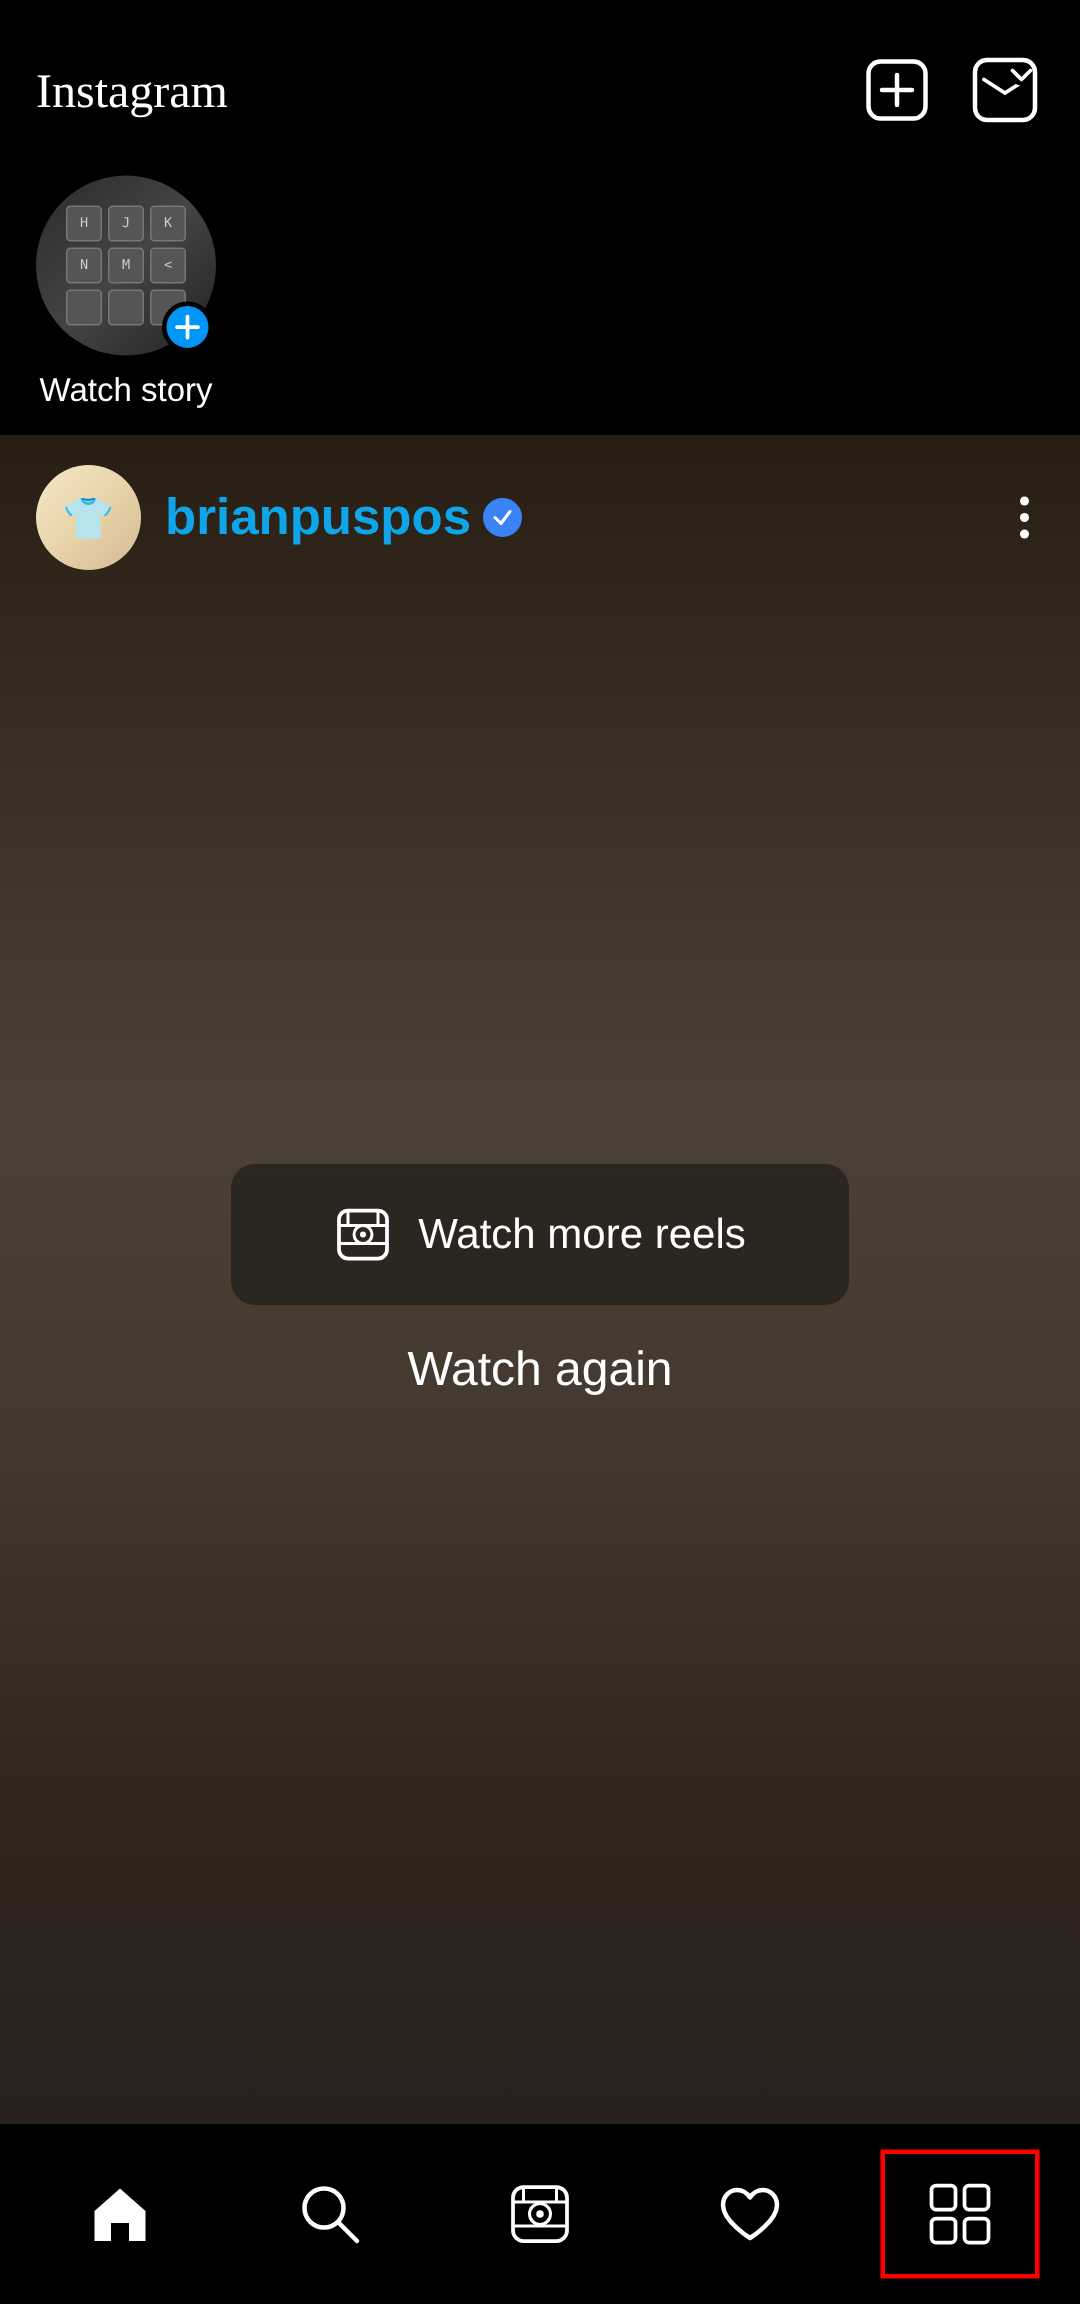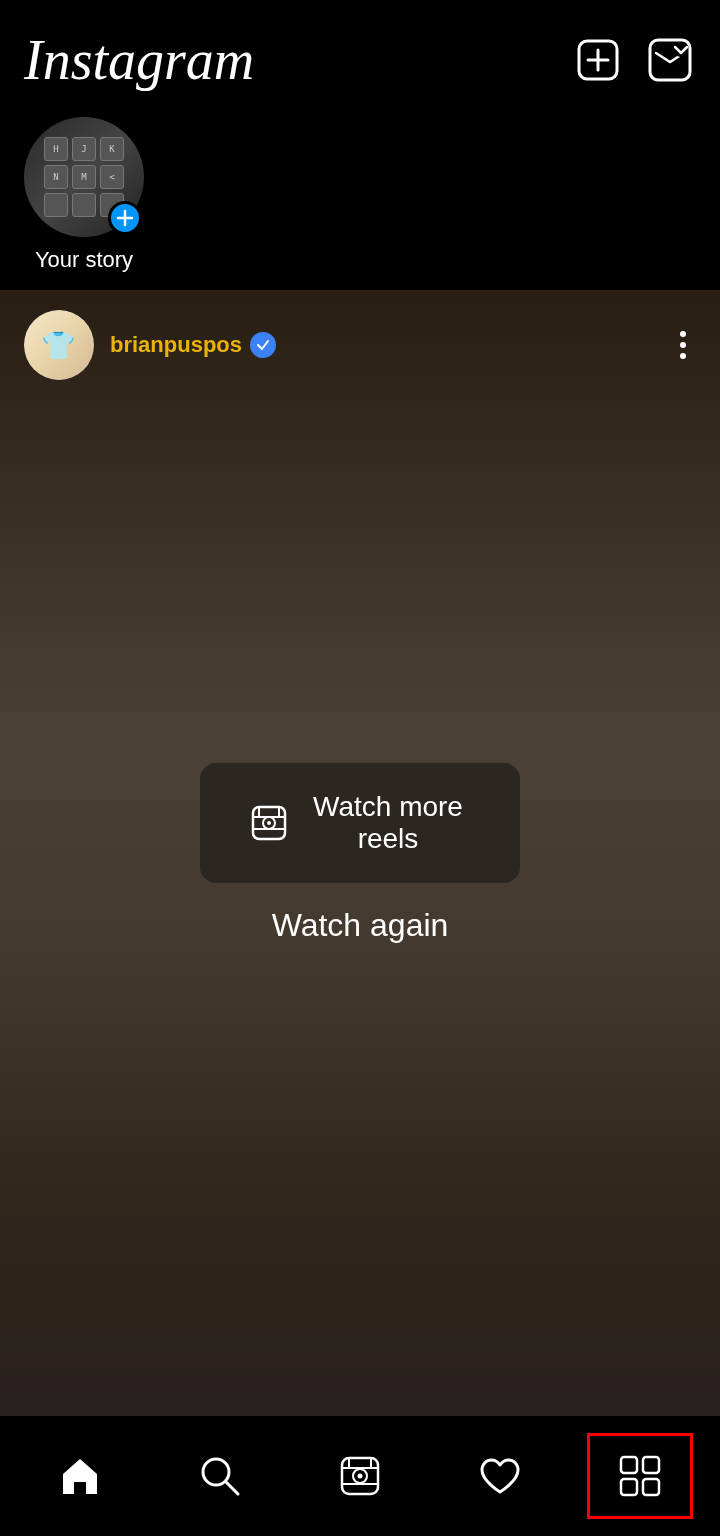--- a/index.html
+++ b/index.html
@@ -25,22 +25,21 @@
       background: #000;
       display: flex;
       align-items: center;
       justify-content: space-between;
       padding: 20px 24px 0;
       z-index: 10;
     }
 
     .instagram-logo {
       font-family: 'Georgia', serif;
-      font-style: italic;
-      font-size: 56px;
+      font-size: 32px;
       color: #fff;
       font-weight: 400;
     }
 
     .header-icons {
       display: flex;
       align-items: center;
       gap: 20px;
     }
 
@@ -188,23 +187,23 @@
       font-size: 28px;
     }
 
     .post-info {
       display: flex;
       flex-direction: column;
       gap: 4px;
     }
 
     .post-username {
-      font-size: 22px;
+      font-size: 34px;
       font-weight: 600;
-      color: #eab308;
+      color: #0ea5e9;
       display: flex;
       align-items: center;
       gap: 8px;
     }
 
     .verified-badge {
       width: 26px;
       height: 26px;
       background: #3b82f6;
       border-radius: 50%;
@@ -237,21 +236,21 @@
 
     .watch-more-reels-btn {
       background: rgba(40, 35, 30, 0.88);
       border: none;
       border-radius: 16px;
       padding: 28px 50px;
       display: flex;
       align-items: center;
       gap: 18px;
       cursor: pointer;
-      width: 320px;
+      width: 412px;
       justify-content: center;
     }
 
     .watch-more-reels-btn span {
       font-size: 28px;
       color: #fff;
       font-weight: 500;
     }
 
     .reel-icon {
@@ -343,21 +342,21 @@
         <div class="key"></div>
         <div class="key"></div>
       </div>
       <div class="story-add-btn">
         <svg width="18" height="18" viewBox="0 0 18 18" fill="none">
           <line x1="9" y1="2" x2="9" y2="16" stroke="white" stroke-width="2.5" stroke-linecap="round"></line>
           <line x1="2" y1="9" x2="16" y2="9" stroke="white" stroke-width="2.5" stroke-linecap="round"></line>
         </svg>
       </div>
     </div>
-    <span class="story-label">Your story</span>
+    <span class="story-label">Watch story</span>
   </div>
 </div>
 
 <div class="reel-content">
   <div class="reel-overlay"></div>
 </div>
 
 <div class="post-header">
   <div class="post-user">
     <div class="post-avatar">

